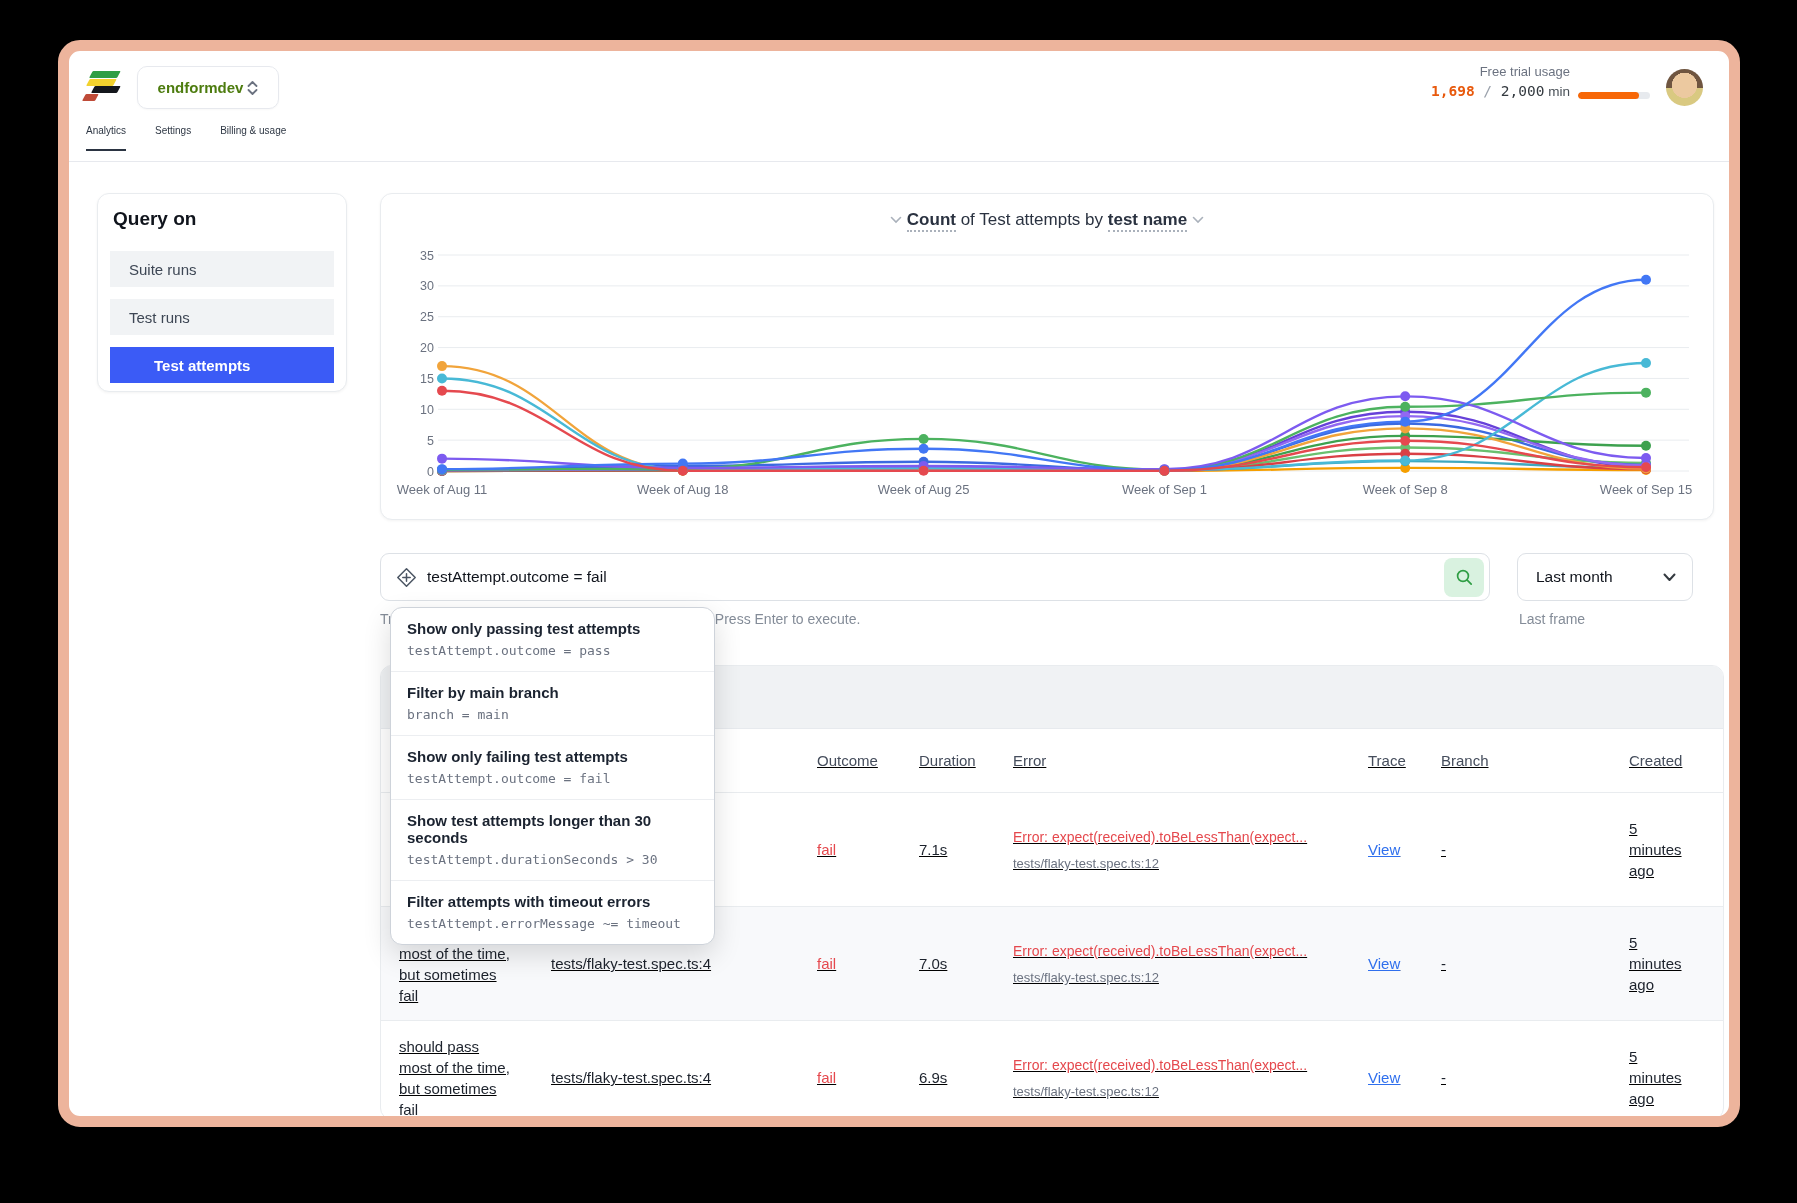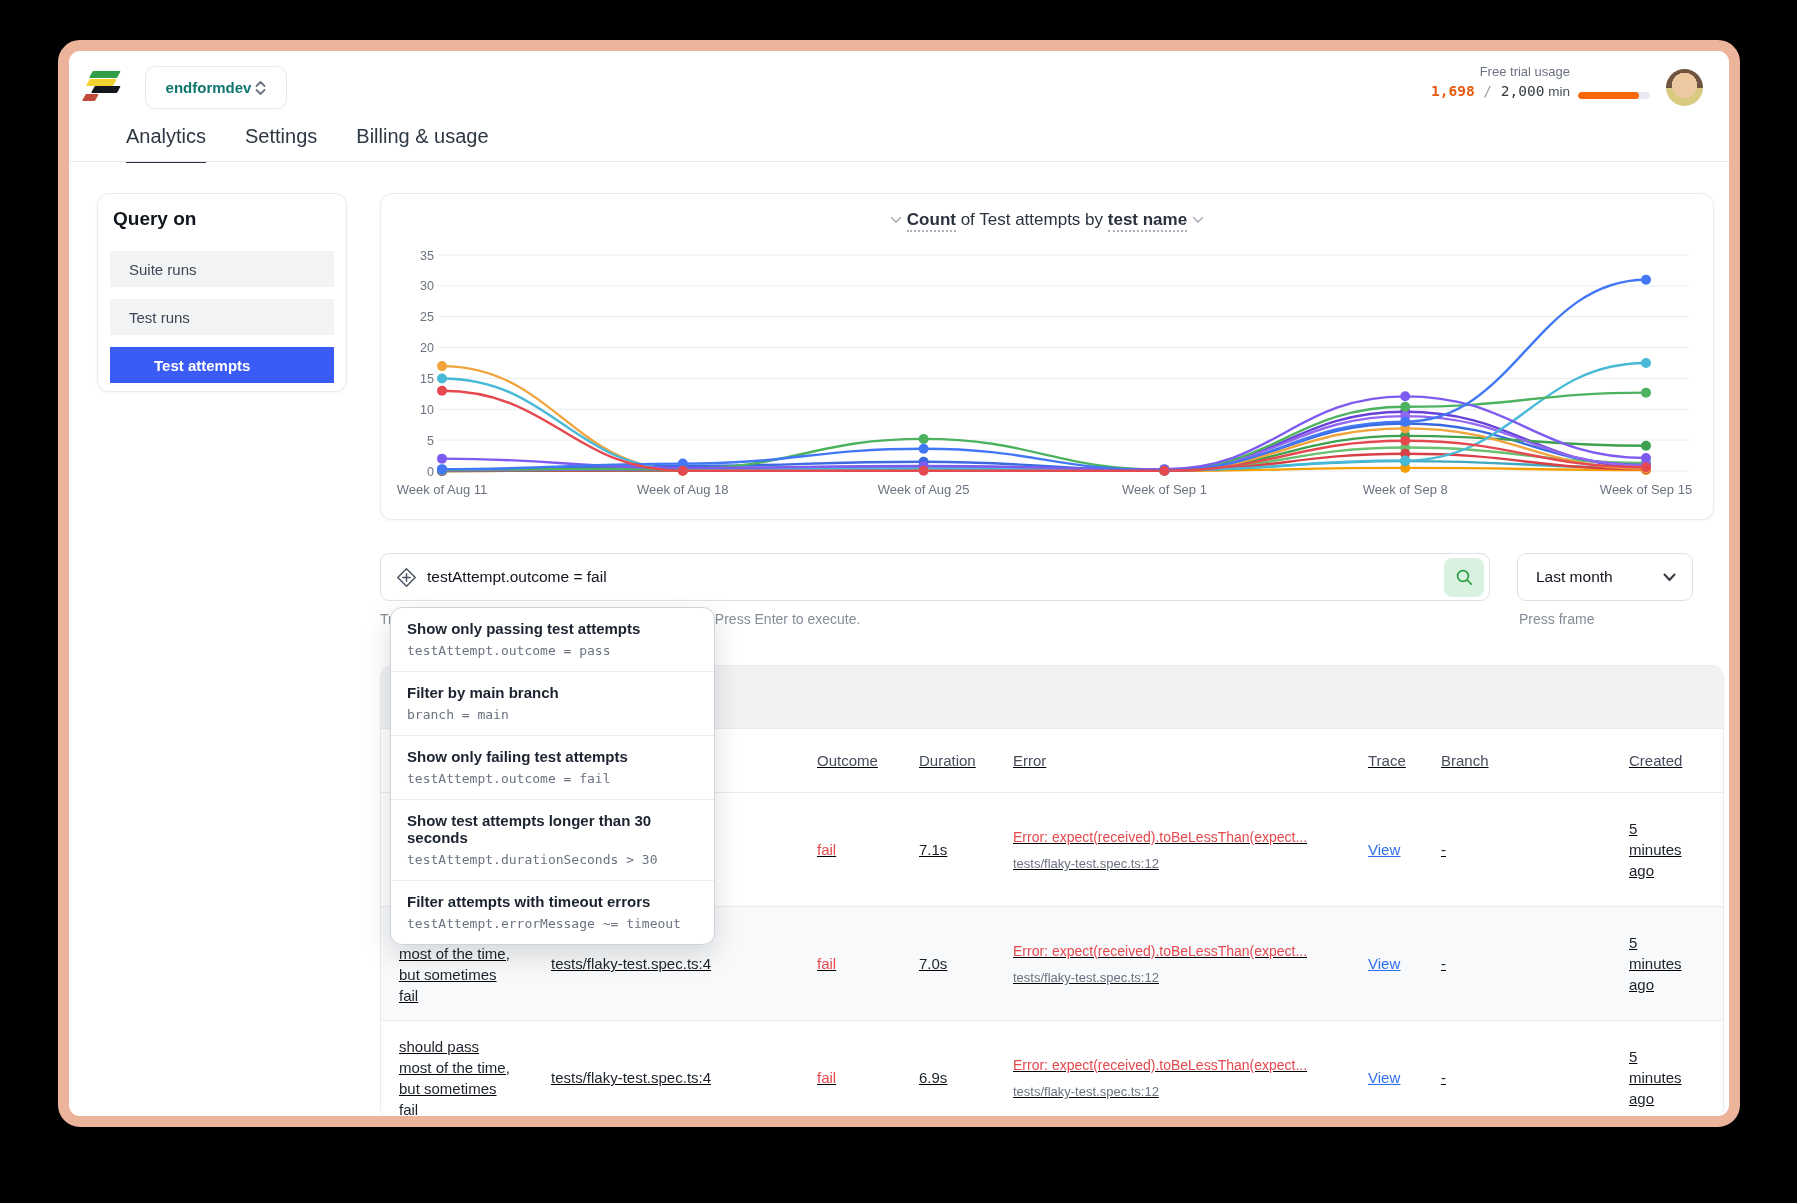--- a/index.html
+++ b/index.html
@@ -6,34 +6,34 @@
   body{width:1797px;height:1203px;background:#000;font-family:"Liberation Sans",sans-serif;position:relative;overflow:hidden;}
   .mono{font-family:"DejaVu Sans Mono",monospace;}
   .window{position:absolute;left:58px;top:40px;width:1660px;height:1065px;background:#fff;border:11px solid #edb49c;border-radius:22px;overflow:hidden;}
   
   .logo{position:absolute;left:14px;top:20px;width:42px;height:30px;}
   .logo .bar{position:absolute;height:6.5px;transform:skewX(-28deg);border-radius:1px;}
   .bar-g{top:0;left:8px;width:28px;background:#2f9e44;}
   .bar-y{top:7.5px;left:5px;width:27px;background:#f2d22e;}
   .bar-k{top:15px;left:10px;width:26px;background:#14171c;}
   .bar-r{top:22.5px;left:1px;width:13px;background:#bf4b38;}
-  .orgbtn{position:absolute;left:76px;top:15px;width:140px;height:41px;border:1px solid #e7e9ee;border-radius:10px;background:#fff;display:flex;align-items:center;justify-content:center;gap:4px;font-size:15px;font-weight:bold;color:#0f766e;box-shadow:0 1px 2px rgba(0,0,0,.03);cursor:pointer;}
+  .orgbtn{position:absolute;left:68px;top:15px;width:140px;height:41px;border:1px solid #e7e9ee;border-radius:10px;background:#fff;display:flex;align-items:center;justify-content:center;gap:4px;font-size:15px;font-weight:bold;color:#4d7c0f;box-shadow:0 1px 2px rgba(0,0,0,.03);cursor:pointer;}
   .usage{position:absolute;right:159px;top:13px;text-align:right;}
   .usage-label{font-size:13px;color:#6b7280;margin-bottom:4px;}
   .usage-nums{font-size:14.5px;}
   .usage-used{color:#e8590c;font-weight:bold;}
   .usage-sep{color:#9aa1ab;}
   .usage-total{color:#343a40;}
   .usage-unit{color:#495057;font-size:13.5px;}
   .progress{position:absolute;left:1509px;top:41px;width:72px;height:7px;background:#e7eaee;border-radius:4px;overflow:hidden;}
   .progress-fill{height:100%;background:#f76707;border-radius:4px;}
   .avatar{position:absolute;left:1597px;top:18px;width:37px;height:37px;border-radius:50%;cursor:pointer;background:
     radial-gradient(circle at 50% 44%, #ecc9a0 0 45%, rgba(0,0,0,0) 46%),
     linear-gradient(180deg,#6f5540 0 52%,#d9c981 52% 100%);}
-  .tabs{position:absolute;left:17px;top:74px;display:flex;gap:39px;font-size:20px;color:#2e3744;margin-left:40px;}
+  .tabs{position:absolute;left:17px;top:74px;display:flex;gap:29px;font-size:10px;color:#2e3744;}
   .tab{padding-bottom:13px;cursor:pointer;}
   .tab.active{font-weight:normal;border-bottom:2.5px solid #2b3442;}
   .hdr-divider{position:absolute;left:0;right:0;top:110px;height:1px;background:#e7e9ee;}
   
   .side-card{position:absolute;left:28px;top:142px;width:248px;height:197px;background:#fff;border:1px solid #e9ecef;border-radius:12px;box-shadow:0 1px 3px rgba(0,0,0,.05);}
   .side-title{position:absolute;left:15px;top:14px;font-size:19px;font-weight:bold;color:#10141c;}
   .qbtn{position:absolute;left:12px;width:224px;height:36px;border-radius:0;background:#f1f3f5;color:#3d4654;font-size:15px;display:flex;align-items:center;padding-left:19px;box-sizing:border-box;cursor:pointer;}
   .qbtn.active{background:#3b5bf6;color:#fff;font-weight:bold;}
   
   .chart-card{position:absolute;left:311px;top:142px;width:1332px;height:325px;background:#fff;border:1px solid #e9ecef;border-radius:12px;box-shadow:0 1px 3px rgba(0,0,0,.05);}
@@ -258,21 +258,21 @@
       </svg>
     </div>
   </div>
   <div class="timeframe">
     <span>Last month</span>
     <svg width="13" height="9" viewBox="0 0 13 9">
         <path d="M1.5 1.5 L6.5 7 L11.5 1.5" fill="none" stroke="#343a40" stroke-width="2" stroke-linecap="round" stroke-linejoin="round"></path>
       </svg>
   </div>
   <div class="helper">Try one of the suggestions or combine multiple filters. Press Enter to execute.</div>
-  <div class="tf-label">Press frame</div>
+  <div class="tf-label">Last frame</div>
 
   <div class="table-card">
     <div class="table-toolbar"></div>
     <div class="tgrid thead">
       <div></div>
       <div></div>
       <div>Outcome</div>
       <div>Duration</div>
       <div>Error</div>
       <div>Trace</div>

